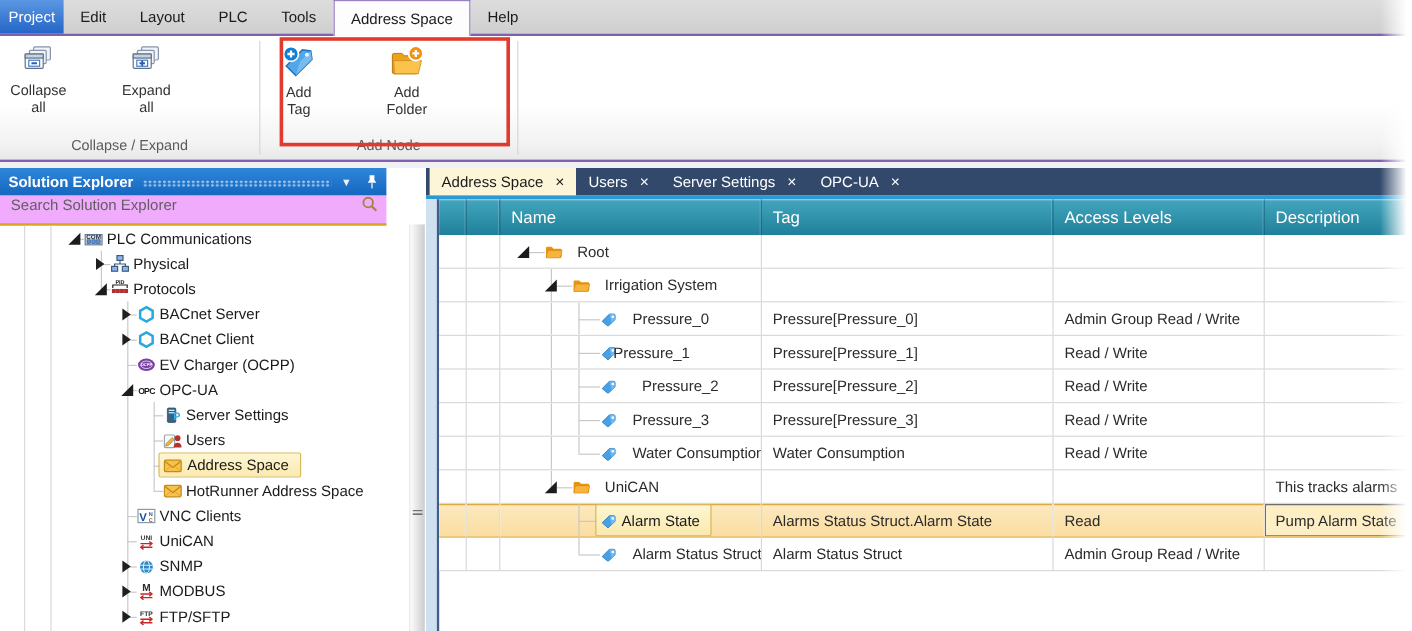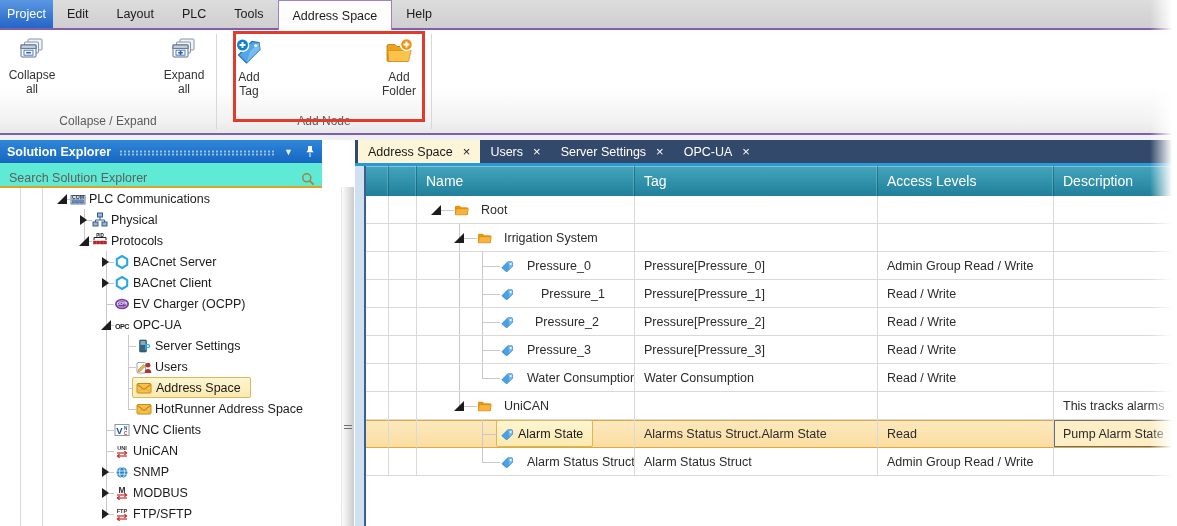--- a/index.html
+++ b/index.html
@@ -13,35 +13,35 @@
   .menu-item{padding:0 14px;display:flex;align-items:center;font-size:12.5px;color:#1a1a1a;cursor:pointer;white-space:nowrap}
   .m-app-button{background:linear-gradient(#5b97e2,#2465c6);color:#fff;padding:0 7px}
   .m-active-ribbon-tab{background:#fdfdfd;border:1px solid #9b82c4;border-bottom:none;margin-bottom:-2px;z-index:6}
   
   .ribbon{position:absolute;left:0;top:30px;right:0;height:103px;
     background:linear-gradient(#ffffff 55%,#f2f2f2 88%,#e8e8e8);
     border-bottom:2px solid var(--accent-purple,#7f5fae);display:flex;z-index:4}
   .rgroup{display:flex;flex-direction:column}
   .rgroup0{width:216px}.rgroup1{width:214px}
   .rsep{width:1px;background:#d8d8d8;margin:4px 0}
-  .rbtns{flex:1;display:flex;justify-content:space-between;align-items:flex-start;gap:26px;padding-top:7px}
+  .rbtns{flex:1;display:flex;justify-content:flex-start;align-items:flex-start;gap:26px;padding-top:7px}
   .rbtn{display:flex;flex-direction:column;align-items:center;width:64px;cursor:pointer}
   .rlabel{font-size:12px;color:#333;text-align:center;line-height:1.2;white-space:pre-line;margin-top:3px}
   .rgroup-label{height:21px;text-align:center;font-size:12px;color:#5a5a5a;line-height:19px}
   .red-box{position:absolute;left:233px;top:31px;width:186px;height:85px;border:3px solid var(--highlight-red,#e23b2e);z-index:9;pointer-events:none}
   .gapbar{position:absolute;left:0;top:135px;right:0;height:5px;background:#eef0f3}
   
   .explorer{position:absolute;left:0;top:140px;width:322px;bottom:0;background:#fff;z-index:3}
   .ex-header{height:23px;background:linear-gradient(#2f87d9,#1566bf);display:flex;align-items:center;padding:0 7px;color:#fff}
   .ex-title{font-size:12.5px;font-weight:bold;white-space:nowrap}
   .ex-dots{flex:1;height:6px;margin:2px 8px 0 8px;
     background-image:radial-gradient(circle,rgba(255,255,255,.55) 0.9px,transparent 1.3px);background-size:4px 3px}
   .ex-chevron{font-size:9px;color:#eaf2fb;margin-right:12px;cursor:pointer}
   .ex-pin{cursor:pointer;display:flex;align-items:center}
-  .ex-search{height:23px;border-bottom:2px solid var(--search-gold,#dca321);display:flex;align-items:flex-end;padding:0 7px;background:#5eead4}
+  .ex-search{height:23px;border-bottom:2px solid var(--search-gold,#dca321);display:flex;align-items:flex-start;padding:0 7px;background:#f0abfc}
   .ex-search input{border:none;outline:none;flex:1;font-size:12.5px;color:#444;background:transparent;font-family:inherit}
   .ex-search input::placeholder{color:#5f5f5f;opacity:1}
   .ex-tree{position:absolute;left:0;top:48px;right:14px;bottom:0;overflow:hidden}
   .ex-base-guide{position:absolute;top:0;bottom:0;width:1px;background:#dadada}
   .ex-row{position:relative;height:21px;font-size:12.5px;color:#1a1a1a;cursor:pointer}
   .ex-scrollbar{position:absolute;left:341px;top:47px;width:12px;bottom:0;
     background:linear-gradient(to right,#fdfdfd,#cccccc);border-left:1px solid #e6e6e6}
   .ex-grip{position:absolute;top:238px;left:2px;width:8px;height:2px;border-top:1px solid #707070;border-bottom:1px solid #707070;cursor:row-resize}
   .ex-grip::after{content:"";display:block;margin-top:2px;border-top:1px solid #707070}
   
@@ -521,21 +521,21 @@
             <i class="gv" style="left: 42px; height: 100%;"></i>
             <i class="gv" style="left: 65px; height: 100%;"></i>
             <i class="gh" style="left: 65px; width: 18px;"></i>
             <span class="ticon abs" style="left: 83px;">
               <svg width="14" height="12" viewBox="0 0 16 14">
                 <path d="M2 9 L9 2 h4.2 q1.3 0 1.3 1.3 V7.5 L7.6 13.9 Z" fill="#47a1e9" stroke="#2678bb" stroke-width="0.8"></path>
                 <path d="M9 2 h4.2 q1.3 0 1.3 1.3 V7.5 L11 11 Z" fill="#79bdf0" opacity="0.8"></path>
                 <circle cx="12.3" cy="4.7" r="1.3" fill="#fff"></circle>
               </svg>
             </span>
-            <span class="tlabel" style="left: 124px;">Pressure_1</span>
+            <span class="tlabel" style="left: 94px;">Pressure_1</span>
           </div>
           <div class="td">Pressure[Pressure_1]</div>
           <div class="td">Read / Write</div>
           <div class="td"></div>
         </div>
         <div class="t-row">
           <div class="td gut"></div>
           <div class="td gut"></div>
           <div class="td name-cell">
             <i class="gv" style="left: 42px; height: 100%;"></i>

